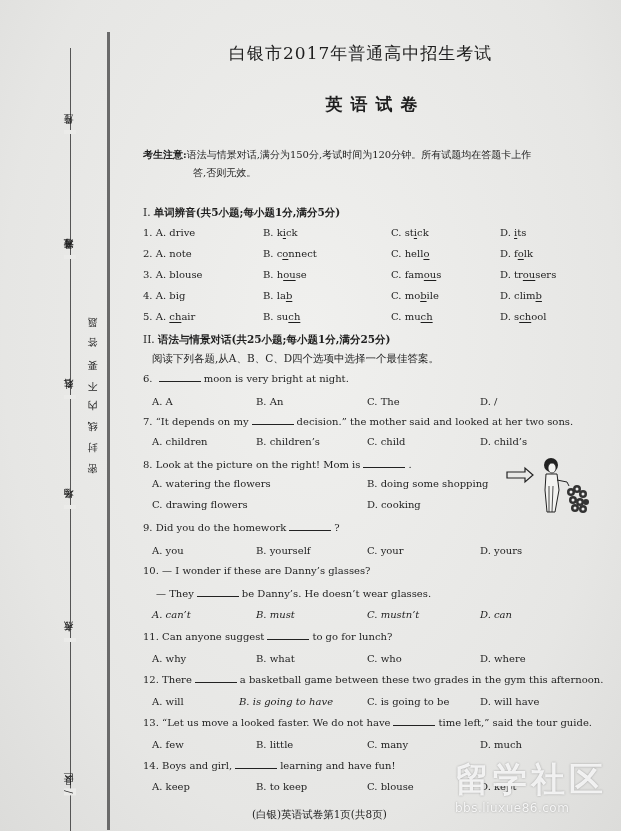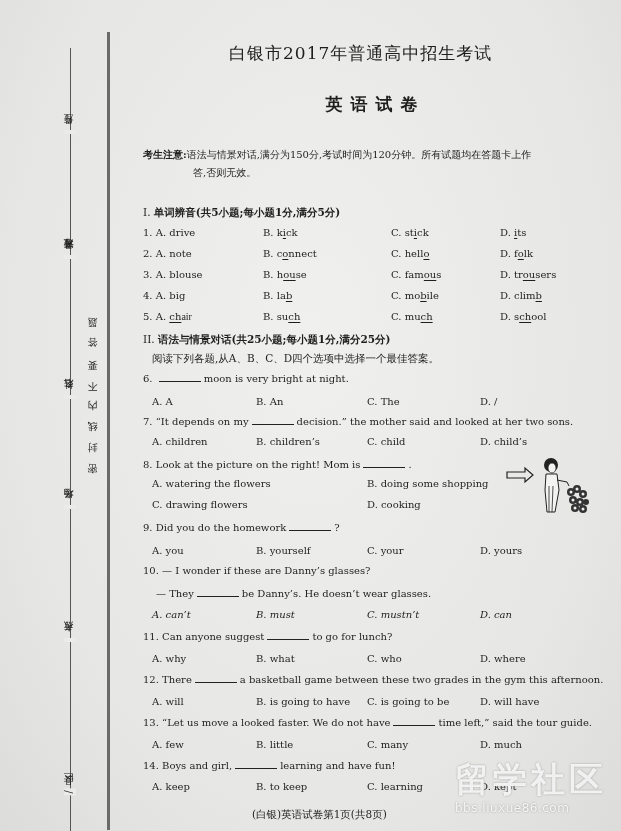--- a/index.html
+++ b/index.html
@@ -117,21 +117,21 @@
         <span style="left: 391px;"><span style="position: static;">C.</span>  <span style="position: static;">fam</span><span class="u" style="position: static;">ou</span><span style="position: static;">s</span></span>
         <span style="left: 500px;"><span style="position: static;">D.</span>  <span style="position: static;">tr</span><span class="u" style="position: static;">ou</span><span style="position: static;">sers</span></span>
       </div>
       <div class="row" style="top: 290px;">
         <span style="left: 143px;"><span style="position: static;">4.</span> <span style="position: static;">A.</span>  <span style="position: static;">big</span><span class="u" style="position: static;"></span><span style="position: static;"></span></span>
         <span style="left: 263px;"><span style="position: static;">B.</span>  <span style="position: static;">la</span><span class="u" style="position: static;">b</span><span style="position: static;"></span></span>
         <span style="left: 391px;"><span style="position: static;">C.</span>  <span style="position: static;">mo</span><span class="u" style="position: static;">b</span><span style="position: static;">ile</span></span>
         <span style="left: 500px;"><span style="position: static;">D.</span>  <span style="position: static;">clim</span><span class="u" style="position: static;">b</span><span style="position: static;"></span></span>
       </div>
       <div class="row" style="top: 311px;">
-        <span style="left: 143px;"><span style="position: static;">5.</span> <span style="position: static;">A.</span>  <span style="position: static;"></span><span class="u" style="position: static;">ch</span><span style="position: static; font-family: Liberation Serif, serif;">air</span></span>
+        <span style="left: 143px;"><span style="position: static;">5.</span> <span style="position: static;">A.</span>  <span style="position: static;"></span><span class="u" style="position: static;">ch</span><span style="position: static;">air</span></span>
         <span style="left: 263px;"><span style="position: static;">B.</span>  <span style="position: static;">su</span><span class="u" style="position: static;">ch</span><span style="position: static;"></span></span>
         <span style="left: 391px;"><span style="position: static;">C.</span>  <span style="position: static;">mu</span><span class="u" style="position: static;">ch</span><span style="position: static;"></span></span>
         <span style="left: 500px;"><span style="position: static;">D.</span>  <span style="position: static;">s</span><span class="u" style="position: static;">ch</span><span style="position: static;">ool</span></span>
       </div>
     </div>
 
   <div class="section-head" style="top:333px;">
     <span>II.</span>
     <b>语法与情景对话(共25小题;每小题1分,满分25分)</b>
   </div>
@@ -179,36 +179,36 @@
       <div class="stem" style="top: 630px;"><span>11.</span> <span>Can anyone suggest</span><span class="blank"></span><span>to go for lunch?</span></div>
       <div class="row" style="top: 653px;">
         <span style="left: 152px;">A.  why</span>
         <span style="left: 256px;">B.  what</span>
         <span style="left: 367px;">C.  who</span>
         <span style="left: 480px;">D.  where</span>
       </div>
       <div class="stem" style="top: 673px;"><span>12.</span> <span>There</span><span class="blank"></span><span>a basketball game between these two grades in the gym this afternoon.</span></div>
       <div class="row" style="top: 696px;">
         <span style="left: 152px;">A.  will</span>
-        <span style="left: 256px;">B.  is going to have</span>
+        <span style="left: 239px; font-style: italic;">B.  is going to have</span>
         <span style="left: 367px;">C.  is going to be</span>
         <span style="left: 480px;">D.  will have</span>
       </div>
       <div class="stem" style="top: 716px;"><span>13.</span> <span>“Let us move a looked faster. We do not have</span><span class="blank"></span><span>time left,” said the tour guide.</span></div>
       <div class="row" style="top: 739px;">
         <span style="left: 152px;">A.  few</span>
         <span style="left: 256px;">B.  little</span>
         <span style="left: 367px;">C.  many</span>
         <span style="left: 480px;">D.  much</span>
       </div>
       <div class="stem" style="top: 759px;"><span>14.</span> <span>Boys and girl,</span><span class="blank"></span><span>learning and have fun!</span></div>
       <div class="row" style="top: 781px;">
         <span style="left: 152px;">A.  keep</span>
         <span style="left: 256px;">B.  to keep</span>
-        <span style="left: 367px;">C.  learning</span>
+        <span style="left: 367px;">C.  blouse</span>
         <span style="left: 480px;">D.  kept</span>
       </div>
     </div>
 
   <svg class="pic" viewBox="0 0 90 58">
     <path d="M2 16 L20 16 L20 12 L28 19 L20 26 L20 22 L2 22 Z" fill="none" stroke="#222" stroke-width="1.2"></path>
     <circle cx="46" cy="9" r="7" fill="#222"></circle>
     <ellipse cx="47" cy="12" rx="4" ry="5" fill="#f3f3f1" stroke="#222" stroke-width="0.8"></ellipse>
     <path d="M41 18 L52 18 L54 34 L50 56 L42 56 L40 34 Z" fill="#f3f3f1" stroke="#222" stroke-width="1"></path>
     <line x1="44" y1="30" x2="44" y2="56" stroke="#222" stroke-width="0.8"></line>

